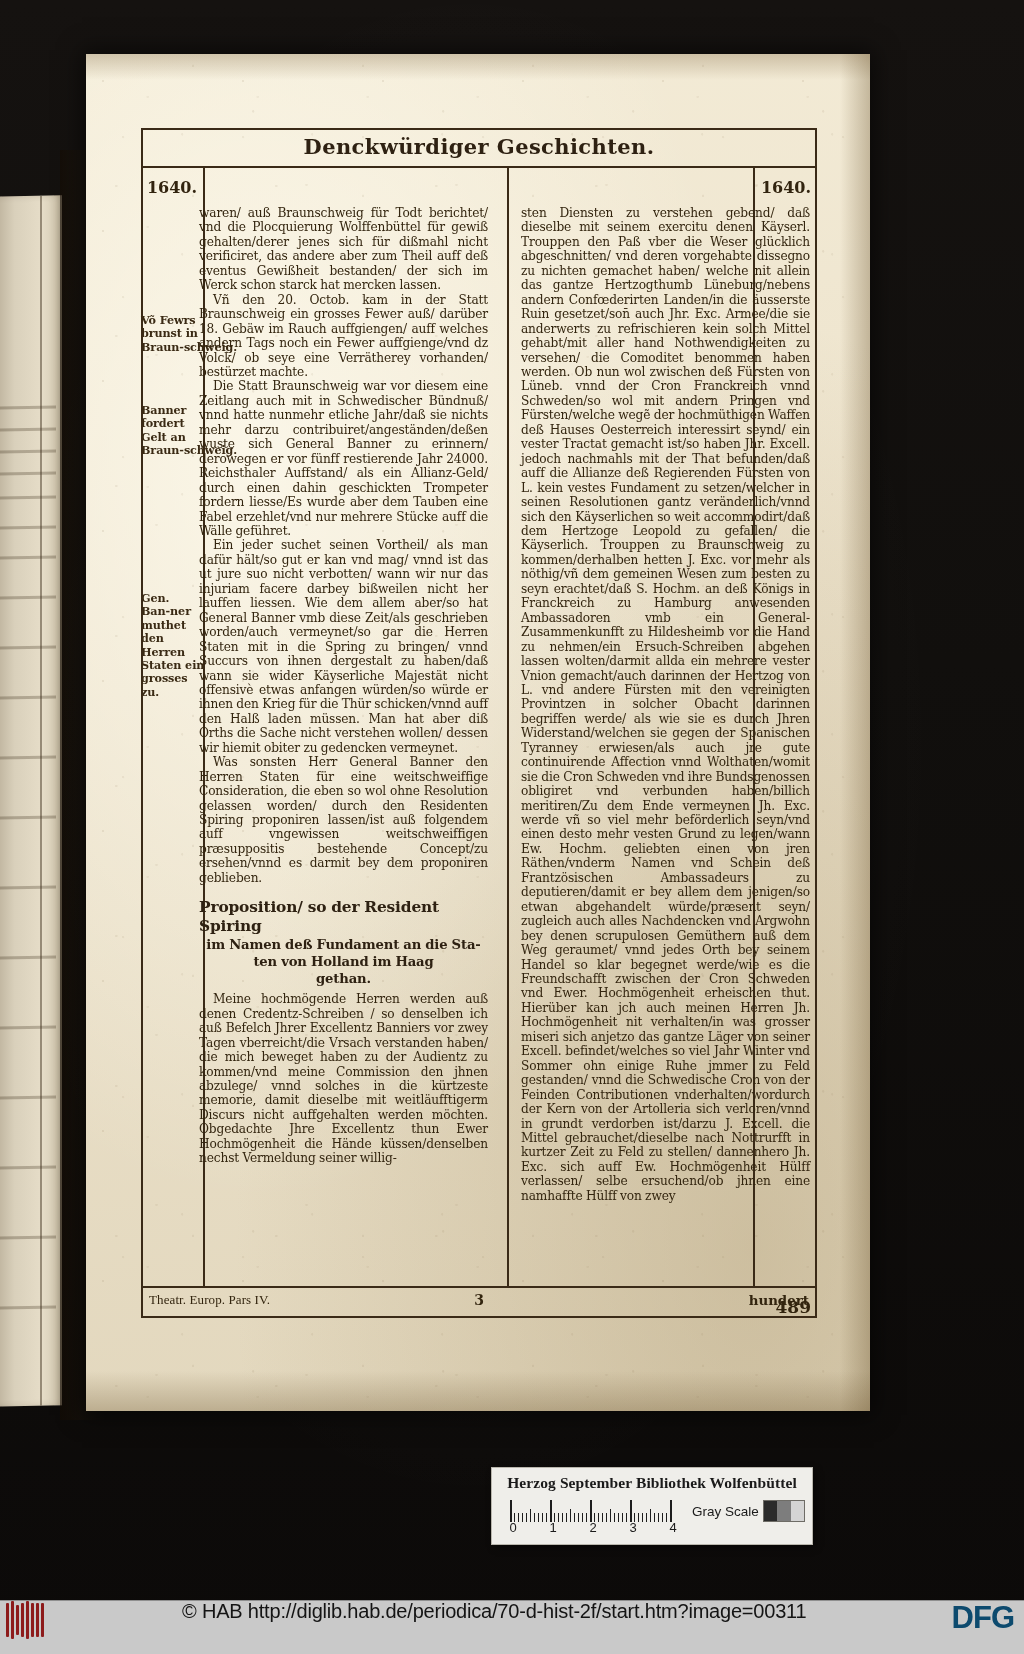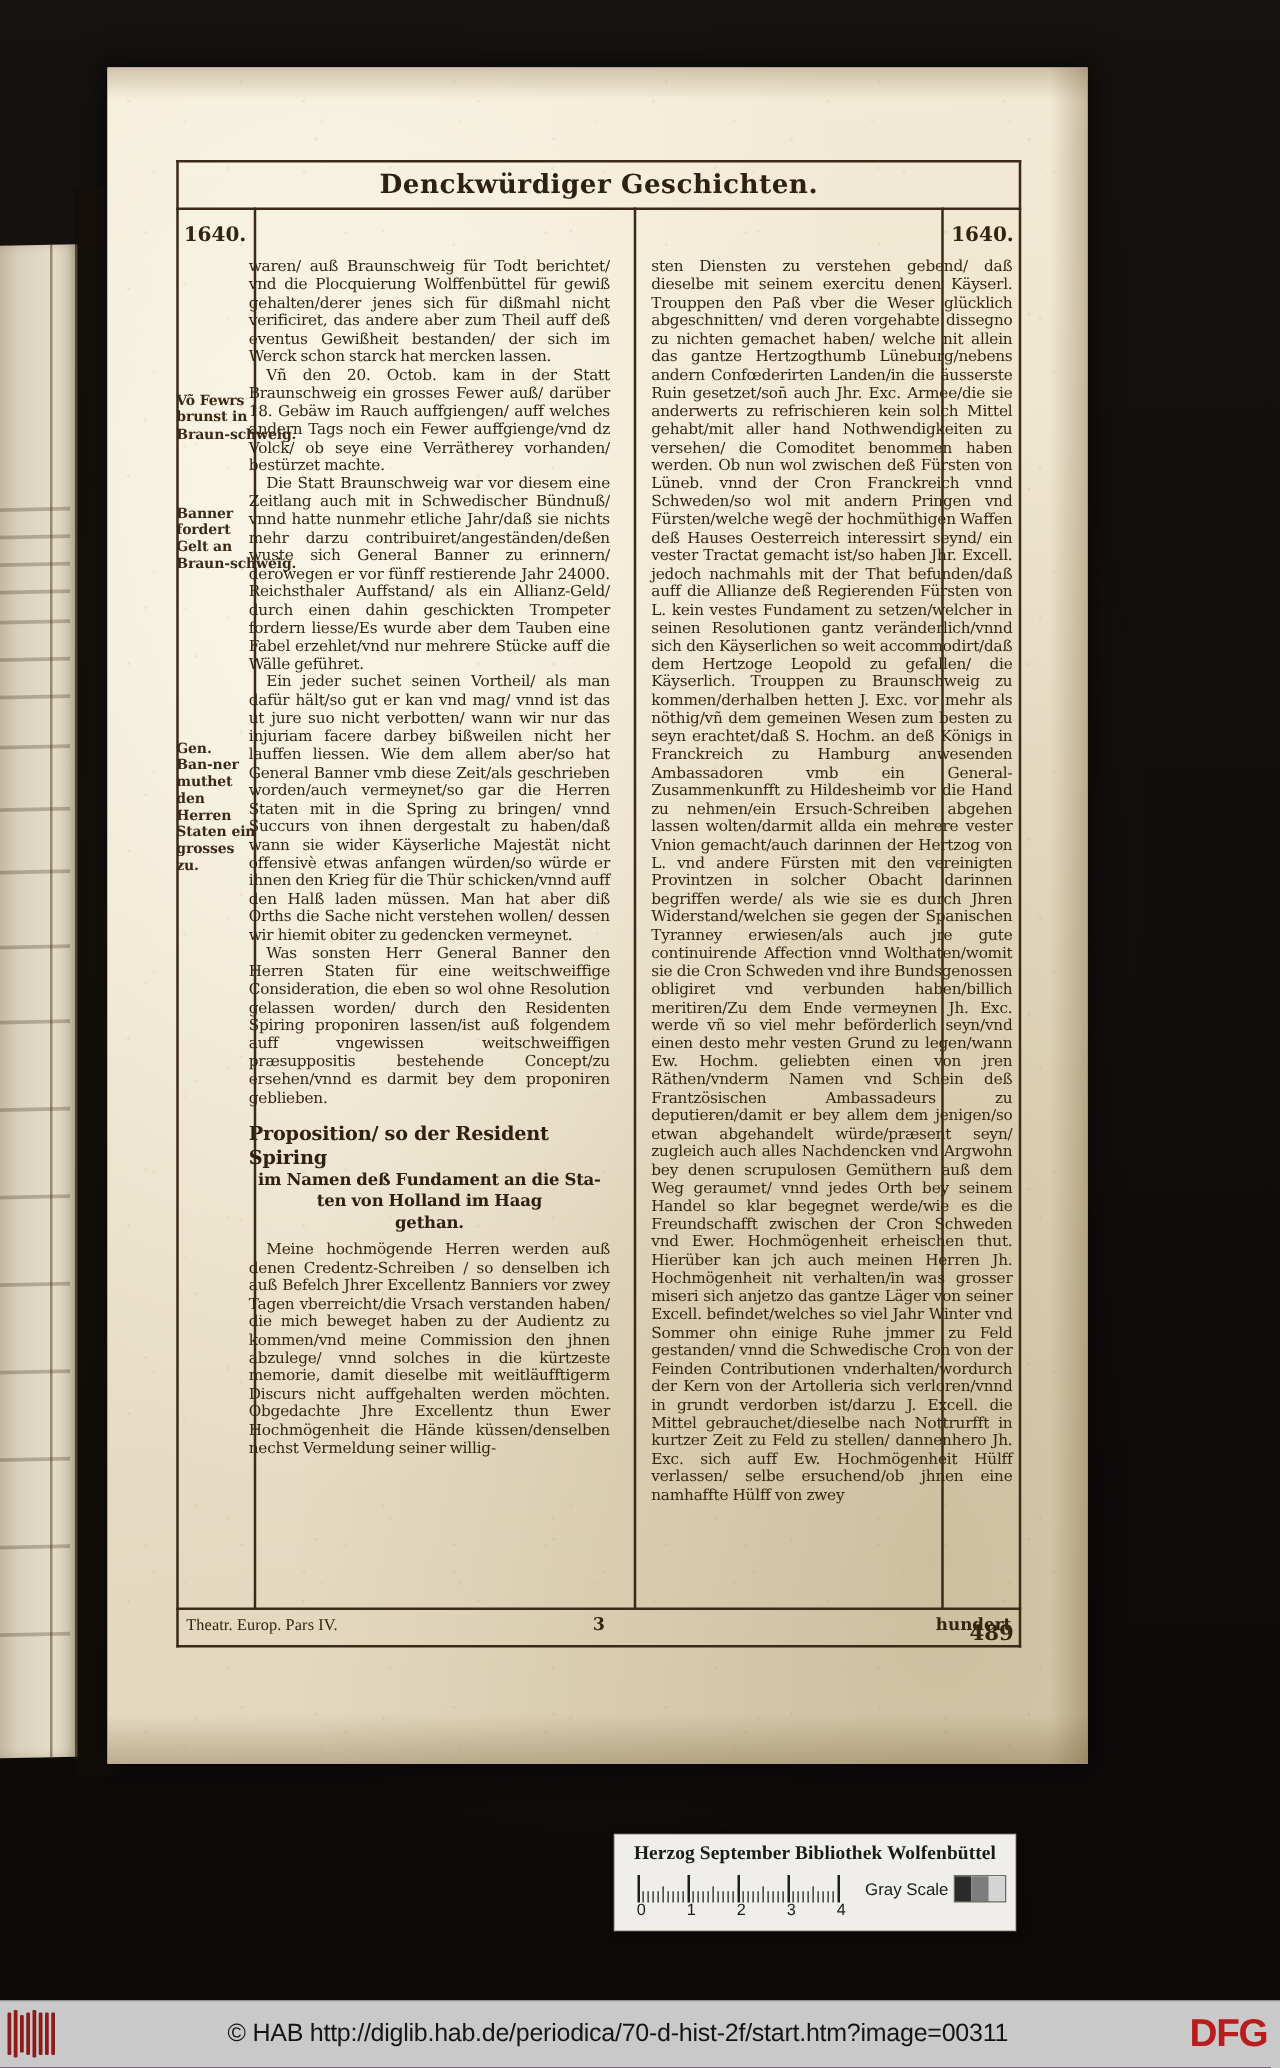--- a/index.html
+++ b/index.html
@@ -34,21 +34,21 @@
 
   
   #gutter-shadow{
     position:absolute;left:60px;top:150px;width:46px;height:1270px;
     background:linear-gradient(90deg,rgba(20,12,4,.62) 0%,rgba(35,24,10,.28) 45%,rgba(255,255,255,0) 100%);
   }
 
   
   #leaf{
     position:absolute;left:86px;top:54px;width:784px;height:1357px;
-    background:#f0abfc;
+    background:#0ea5e9;
     box-shadow:0 0 22px 4px rgba(0,0,0,.55);
   }
   #leaf-tone{position:absolute;inset:0;
     background:
       radial-gradient(ellipse at 22% 30%, rgba(255,252,240,.75) 0%, rgba(255,252,240,0) 55%),
       radial-gradient(ellipse at 85% 88%, rgba(170,150,110,.40) 0%, rgba(170,150,110,0) 55%),
       linear-gradient(175deg,#f3ebd6 0%,#ece2cb 45%,#e2d7bd 100%);
   }
   
   #leaf-grain{position:absolute;inset:0;opacity:.30;
@@ -191,39 +191,39 @@
   }
   #gray-swatches{
     position:absolute;left:272px;top:33px;width:40px;height:20px;display:flex;
     box-shadow:0 0 0 1px #6e6c66;
   }
   #gray-swatches i{display:block;height:100%;}
 
   
   #footer-bar{
     position:absolute;left:0;bottom:0;width:1024px;height:54px;
-    background:#c9c9c9;display:flex;align-items:center;
+    background:#c9c9c9;display:flex;align-items:flex-start;
   }
   #footer-bar-topline{position:absolute;left:0;top:0;width:100%;height:1px;background:#8f8f8f;}
   #hab-barcode{
     position:relative;margin-left:6px;width:62px;height:40px;display:flex;
     align-items:center;gap:2px;
   }
   #hab-barcode i{display:block;width:3px;height:34px;background:#8d1b1b;border-radius:1px;}
   #hab-barcode i:nth-child(2),#hab-barcode i:nth-child(5){height:38px;}
   #hab-barcode i:nth-child(3){height:30px;}
   #copyright-text{
     flex:1;text-align:center;
     font-family:"Liberation Sans",sans-serif;font-size:20px;color:#141414;
     letter-spacing:-.2px;
   }
   #dfg-logo{
     margin-right:10px;
     font-family:"Liberation Sans",sans-serif;font-weight:700;font-size:31px;
-    color:#b91c1c;letter-spacing:-1px;margin-left:31px;
+    color:#0c4a6e;letter-spacing:-1px;margin-left:31px;
   }
 </style>
 </head>
 <body>
 
 <div id="scan-backdrop"></div>
 <div id="backdrop-vignette"></div>
 
 <div id="facing-page">
   <div id="facing-rule"></div>

